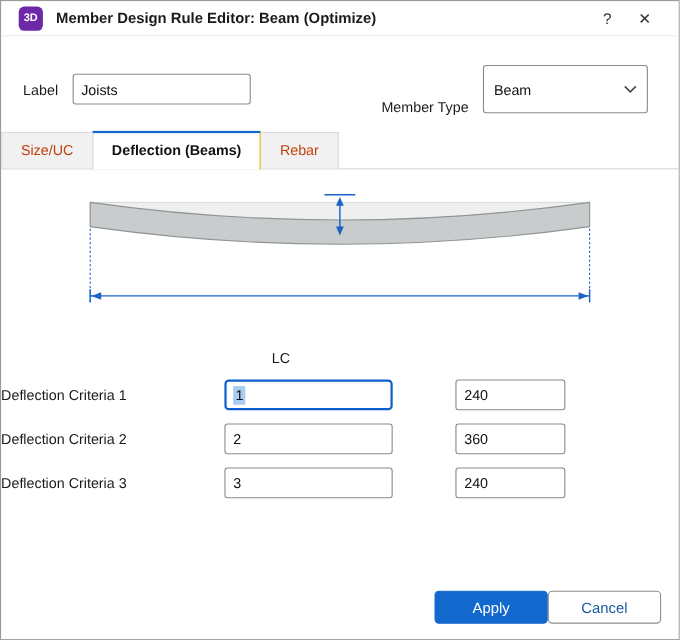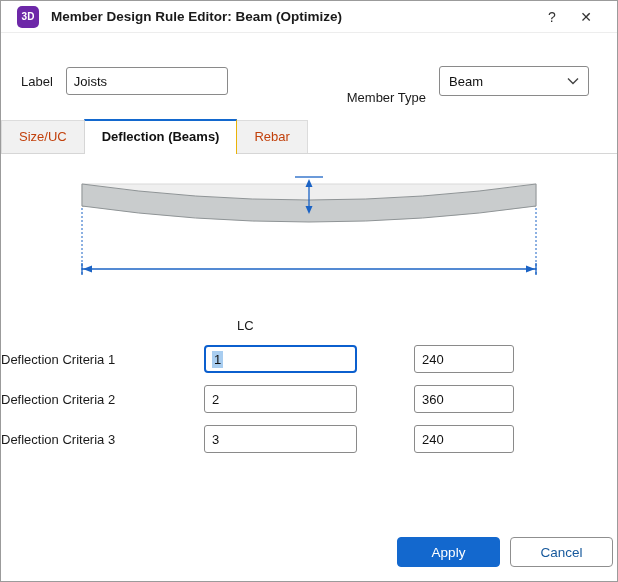--- a/index.html
+++ b/index.html
@@ -32,21 +32,21 @@
   }
   .field-label { font-size: 13px; color: #1a1a1a; }
   .text-input {
     height: 28px; border: 1px solid #8a8a8a; border-radius: 3px;
     font-family: "Liberation Sans", sans-serif; font-size: 13px;
     padding: 0 7px; color: #111; background: #fff; outline: none;
   }
   .label-input { width: 162px; margin-left: 13px; }
   .mt-label { margin-left: auto; margin-top: 33px; }
   .combo {
-    width: 150px; height: 30px; margin-left: 13px;
+    width: 150px; height: 44px; margin-left: 13px;
     border: 1px solid #8a8a8a; border-radius: 3px; background: #fff;
     display: flex; align-items: center; justify-content: space-between;
     padding: 0 9px; font-size: 13px; color: #111; cursor: default;
   }
   
   .tabs {
     margin-top: 14px; display: flex; align-items: flex-end;
     border-bottom: 1px solid #d6d6d6; flex: 0 0 auto;
   }
   .tab {
@@ -56,41 +56,41 @@
   }
   .tab.active {
     height: 35px; line-height: 32px; background: #fff; color: #111;
     font-weight: 700; border-top: 2px solid #1368ce;
     border-left: 1px solid #d6d6d6; border-right: 1px solid #eab308;
     margin-bottom: -1px; position: relative; z-index: 2;
   }
   
   .diagram { margin: 16px auto 0 auto; width: 462px; height: 122px; flex: 0 0 auto; }
   
-  .crit-header { margin-top: 26px; padding-left: 25px; display: flex; font-size: 13px; color: #1a1a1a; flex: 0 0 auto; }
+  .crit-header { margin-top: 26px; padding-left: 35px; display: flex; font-size: 13px; color: #1a1a1a; flex: 0 0 auto; }
   .ch-spacer { width: 203px; }
   .ch-lc { width: 153px; padding-left: 8px; }
   .ch-gap { width: 57px; }
   .ch-ratio { width: 100px; padding-left: 14px; }
   .crit-row { display: flex; align-items: center; margin-top: 12px; flex: 0 0 auto; }
   .row-label { width: 203px; font-size: 13px; color: #1a1a1a; }
   .lc-cell { width: 153px; }
   .lc-cell .text-input, .fake-input { width: 153px; }
   .ratio-cell { margin-left: 57px; }
   .ratio-cell .text-input { width: 100px; }
   .fake-input {
     height: 28px; border: 2px solid #0b5fce; border-radius: 4px;
     background: #fff; display: flex; align-items: center; padding: 0 6px;
     font-size: 13px; color: #111;
   }
   .fake-input .sel { background: #a8cdf0; padding: 1px 2px; }
   
   .footer {
-    margin-top: auto; padding: 12px 4px 14px 16px;
-    display: flex; justify-content: flex-end; gap: 10px; flex: 0 0 auto;
+    margin-top: auto; padding: 12px 16px 14px 16px;
+    display: flex; justify-content: flex-end; flex: 0 0 auto;
   }
   .btn {
     width: 103px; height: 30px; border-radius: 4px; font-size: 13.5px;
     font-family: "Liberation Sans", sans-serif; cursor: default;
     display: flex; align-items: center; justify-content: center;
   }
   .btn.primary { background: #1368ce; border: 1px solid #1368ce; color: #fff; }
   .btn.secondary { background: #fff; border: 1px solid #8f8f8f; color: #17599c; }
 </style>
 </head>

